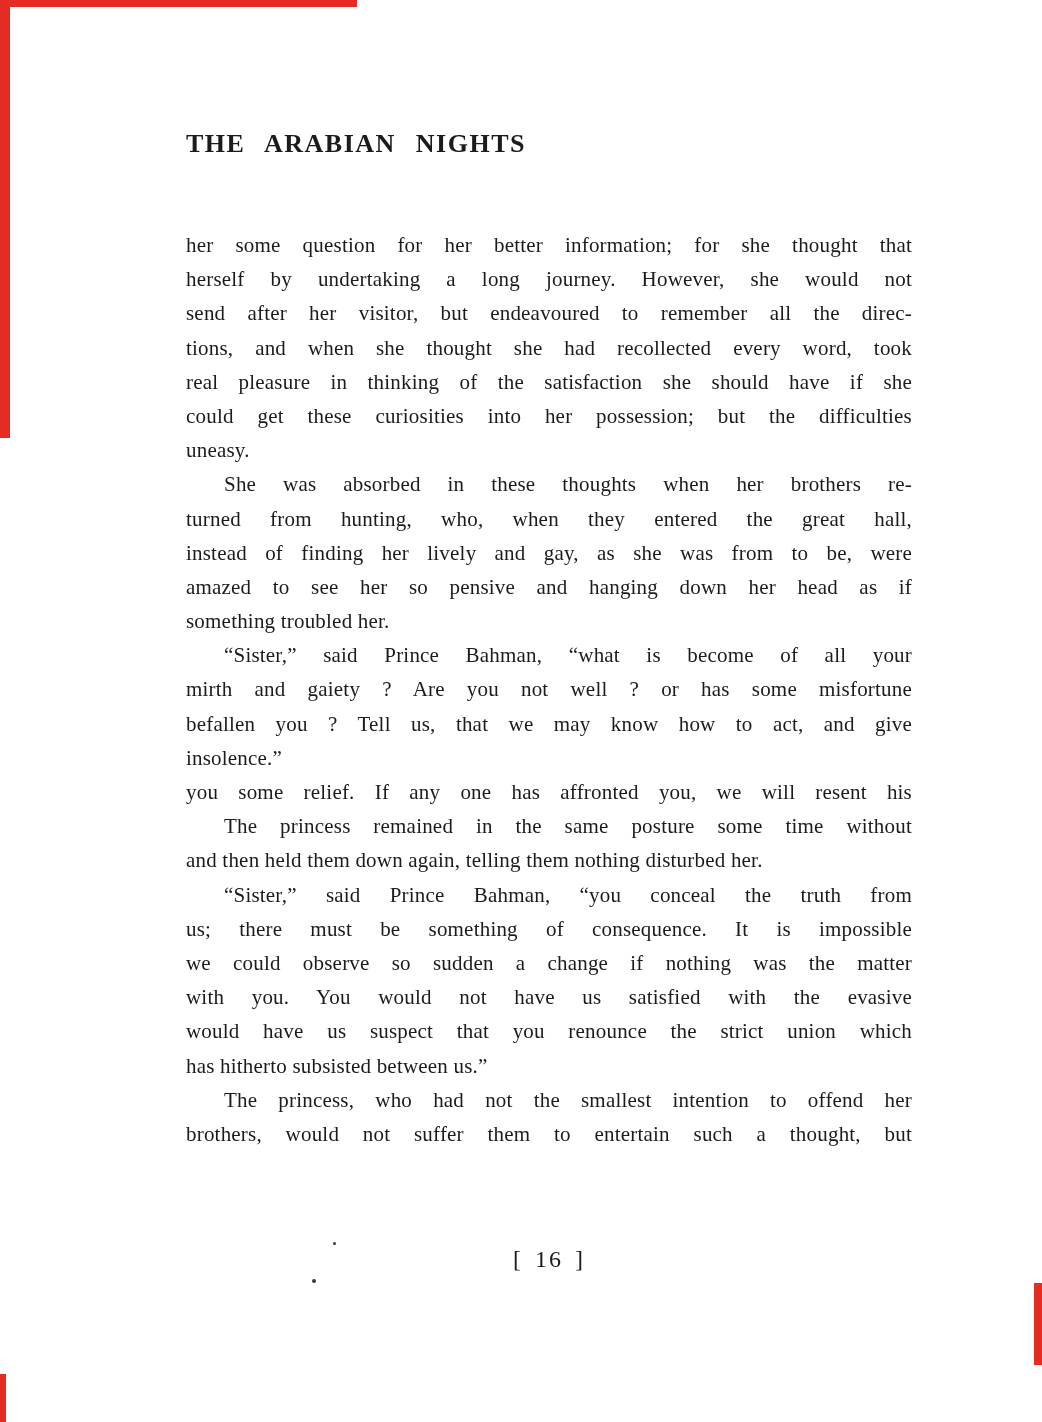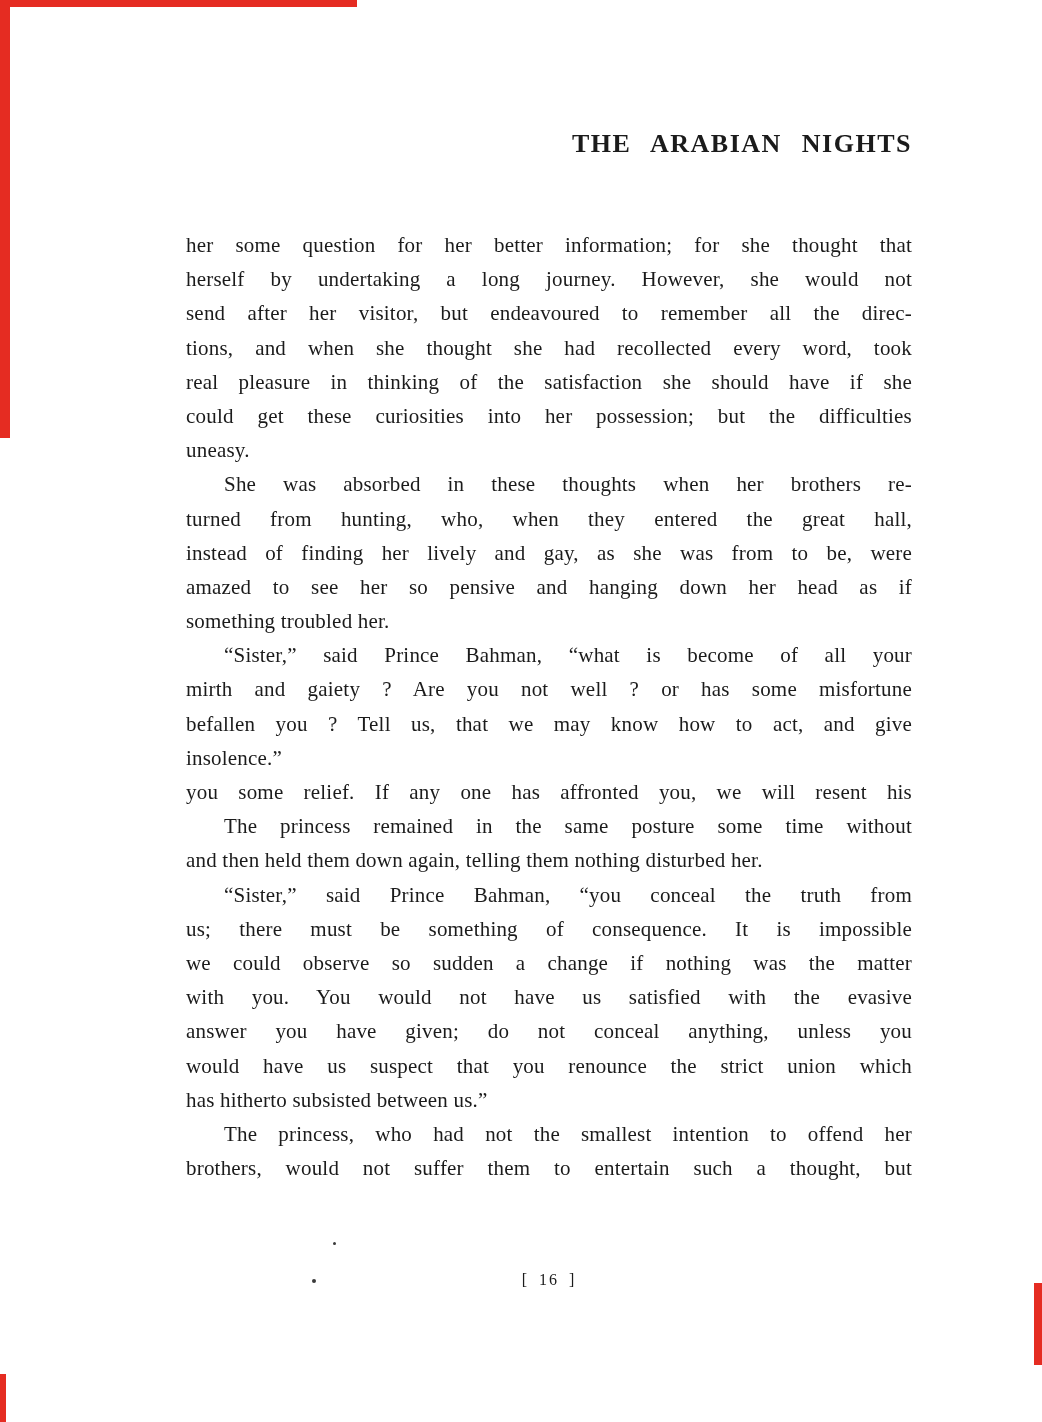--- a/index.html
+++ b/index.html
@@ -11,21 +11,21 @@
     font-family: "Liberation Serif", "DejaVu Serif", serif;
     color: #1b1b1b;
     overflow: hidden;
   }
   .running-title {
     position: absolute;
     top: 129px;
     left: 186px;
     width: 726px;
     margin: 0;
-    text-align: right;
+    text-align: left;
     font-size: 26px;
     font-weight: bold;
     letter-spacing: 1.5px;
     word-spacing: 12px;
     white-space: nowrap;
   }
   .body-text {
     position: absolute;
     top: 184px;
     left: 186px;
@@ -43,24 +43,23 @@
     white-space: normal;
   }
   .line.para-end { text-align: left; text-align-last: left; }
   .line.indent { text-indent: 38px; }
   .page-number {
     position: absolute;
     top: 1246px;
     left: 186px;
     width: 726px;
     text-align: center;
-    font-size: 16px;
+    font-size: 24px;
     letter-spacing: 2px;
     word-spacing: 4px;
-    margin-top: 25px;
   }
   .edge-mark { position: absolute; background: #e52c22; }
   .edge-mark.left   { left: 0; top: 0; width: 10px; height: 438px; }
   .edge-mark.top    { left: 0; top: 0; width: 357px; height: 7px; }
   .edge-mark.right  { right: 0; top: 1283px; width: 8px; height: 82px; }
   .edge-mark.bottom-left { left: 0; top: 1374px; width: 6px; height: 48px; }
   .speck { position: absolute; background: #3a3a3a; border-radius: 50%; }
   .speck.s1 { left: 333px; top: 1242px; width: 3px; height: 3px; }
   .speck.s2 { left: 312px; top: 1279px; width: 4px; height: 4px; }
 </style>
@@ -92,21 +91,20 @@
       <div class="line">mirth and gaiety ?  Are you not well ? or has some misfortune</div>
       <div class="line">befallen you ?  Tell us, that we may know how to act, and give</div>
       <div class="line para-end">insolence.”</div>
       <div class="line">you some relief.  If any one has affronted you, we will resent his</div>
       <div class="line indent">The princess remained in the same posture some time without</div>
       <div class="line para-end">and then held them down again, telling them nothing disturbed her.</div>
       <div class="line indent">“Sister,” said Prince Bahman, “you conceal the truth from</div>
       <div class="line">us;  there must be something of consequence.  It is impossible</div>
       <div class="line">we could observe so sudden a change if nothing was the matter</div>
       <div class="line">with you.  You would not have us satisfied with the evasive</div>
-      <div class="line">answer you have given;  do not conceal anything, unless you</div>
       <div class="line">would have us suspect that you renounce the strict union which</div>
       <div class="line para-end">has hitherto subsisted between us.”</div>
       <div class="line indent">The princess, who had not the smallest intention to offend her</div>
       <div class="line">brothers, would not suffer them to entertain such a thought, but</div>
     </div>
 
   <div class="speck s1"></div>
   <div class="speck s2"></div>
 
   <div class="page-number">[ 16 ]</div>

